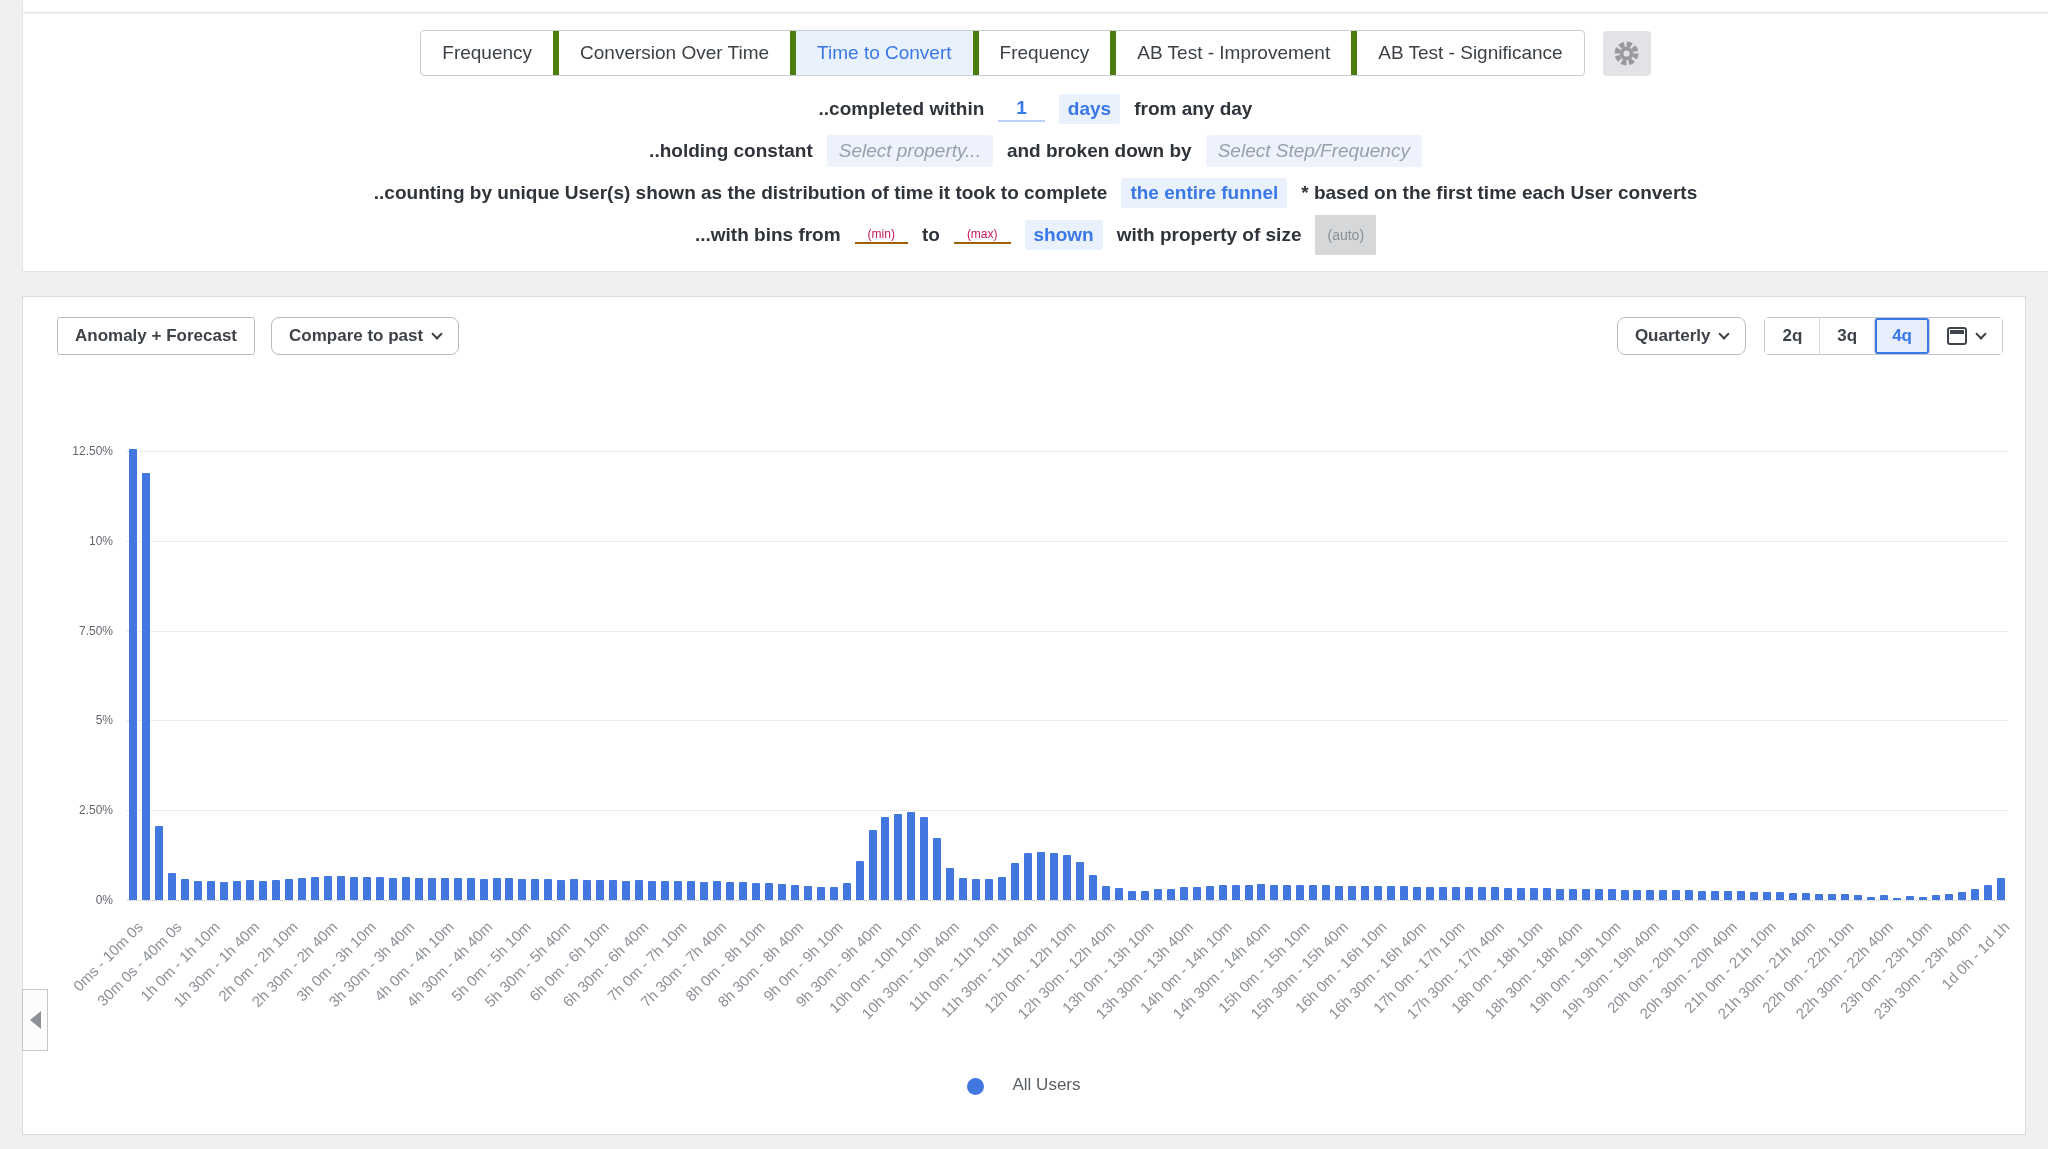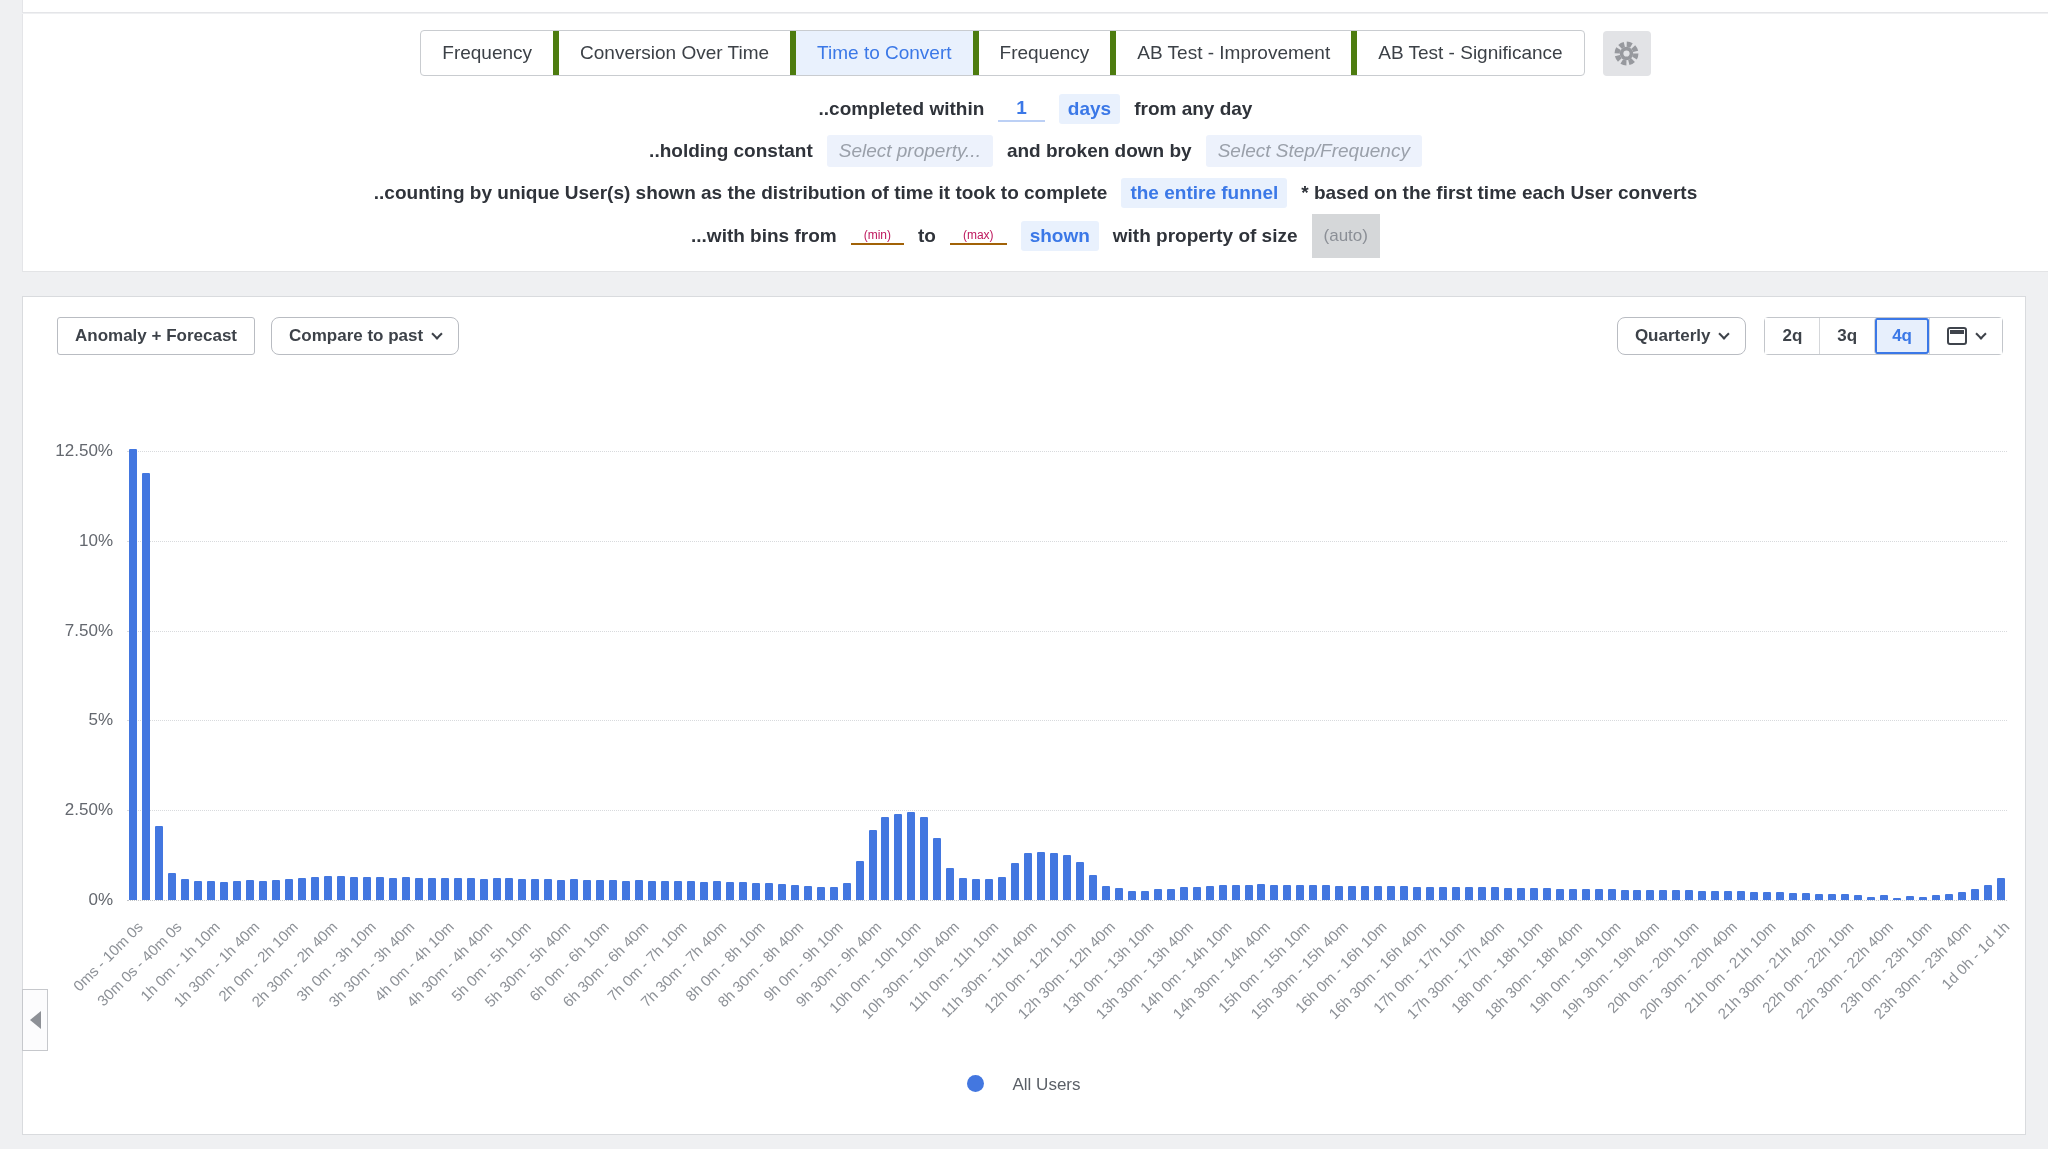--- a/index.html
+++ b/index.html
@@ -21,21 +21,21 @@
   .gear-btn { width:48px; height:45px; background:#e2e3e6; border:none; border-radius:4px; margin-left:18px;
     display:flex; align-items:center; justify-content:center; cursor:pointer; }
 
   .query-lines { margin-top:12px; }
   .qline { display:flex; align-items:center; justify-content:center; gap:14px; min-height:42px; }
   .qtext { font-weight:bold; font-size:19px; color:#2f333a; white-space:nowrap; }
   .qvalue { color:#3b78e7; font-size:19px; font-weight:bold; border-bottom:2px solid #bcd0f5; padding:1px 18px; }
   .qchip { background:#e9f1fd; color:#3b78e7; font-size:19px; font-weight:bold; padding:4px 9px; border-radius:3px; }
   .qplaceholder { background:#edf2fc; color:#9aa0aa; font-style:italic; font-size:19px; padding:5px 12px; border-radius:3px; white-space:nowrap; }
   .qminmax { color:#be185d; font-size:12px; border-bottom:2px solid #a16207; padding:1px 13px; }
-  .qauto { background:#d5d7d9; color:#8b8f96; font-size:17px; padding:12px 12px; }
+  .qauto { background:#d5d7d9; color:#8b8f96; font-size:14px; padding:12px 12px; }
 
   
   .chart-panel { position:absolute; left:22px; top:296px; width:2004px; height:839px; background:#fff;
     border:1px solid #d9dbde; }
   .toolbar-left { position:absolute; left:34px; top:20px; display:flex; gap:16px; }
   .toolbar-right { position:absolute; right:22px; top:20px; display:flex; gap:18px; align-items:center; }
   .btn { background:#fff; border:1px solid #b9bcc2; color:#3d4249; font-weight:bold; font-size:17px;
     padding:8px 17px; cursor:pointer; font-family:inherit; display:flex; align-items:center; white-space:nowrap; }
   .btn.square { border-radius:3px; }
   .btn.round { border-radius:8px; }
@@ -45,28 +45,28 @@
   .seg { padding:8px 17px; font-size:17px; font-weight:bold; color:#3d4249; background:#fff; border:none;
     border-left:1px solid #d5d7da; cursor:pointer; font-family:inherit; display:flex; align-items:center; }
   .seg:first-child { border-left:none; }
   .seg.selected { box-shadow:inset 0 0 0 2px #3b78e7; background:#e7effc; color:#3b78e7; border-radius:3px; }
   .cal { width:20px; height:18px; border:2px solid #3f444c; border-radius:3px; position:relative; display:inline-block; }
   .cal::before { content:""; position:absolute; left:1px; right:1px; top:1px; height:4px; background:#3f444c; }
 
   .plot { position:absolute; left:104px; top:144px; width:1880px; height:459px; }
   .gridline { position:absolute; left:0; width:100%; height:0; border-top:1px dotted #d8dadd; }
   .gridline.baseline { border-top:1px dotted #c0c3c7; }
-  .ylabel { position:absolute; right:calc(100% + 14px); transform:translateY(-50%); font-size:17px; color:#63676e; white-space:nowrap; }
+  .ylabel { position:absolute; right:calc(100% + 14px); transform:translateY(-50%); font-size:12px; color:#63676e; white-space:nowrap; }
   .bar { position:absolute; bottom:0; width:8px; border-radius:1px 1px 0 0; }
 
   .xlabels { position:absolute; left:104px; top:609px; width:1880px; height:160px; }
   .xlabel { position:absolute; top:12px; transform:rotate(-45deg); transform-origin:top right;
     font-size:15px; color:#8d9197; white-space:nowrap; }
 
-  .legend { position:absolute; left:0; right:0; top:778px; display:flex; justify-content:center; align-items:flex-start; gap:28px; }
+  .legend { position:absolute; left:0; right:0; top:778px; display:flex; justify-content:center; align-items:flex-end; gap:28px; }
   .legend-dot { width:17px; height:17px; border-radius:50%; }
   .legend-label { font-size:17px; color:#5a5f66; }
 
   .collapse-tab { position:absolute; left:-1px; top:692px; width:26px; height:62px; background:#fcfcfd;
     border:1px solid #c6c8cc; display:flex; align-items:center; justify-content:center; cursor:pointer; }
   .tri { width:0; height:0; border-top:9px solid transparent; border-bottom:9px solid transparent; border-right:11px solid #8d9096; }
 </style>
 </head>
 <body>
 

